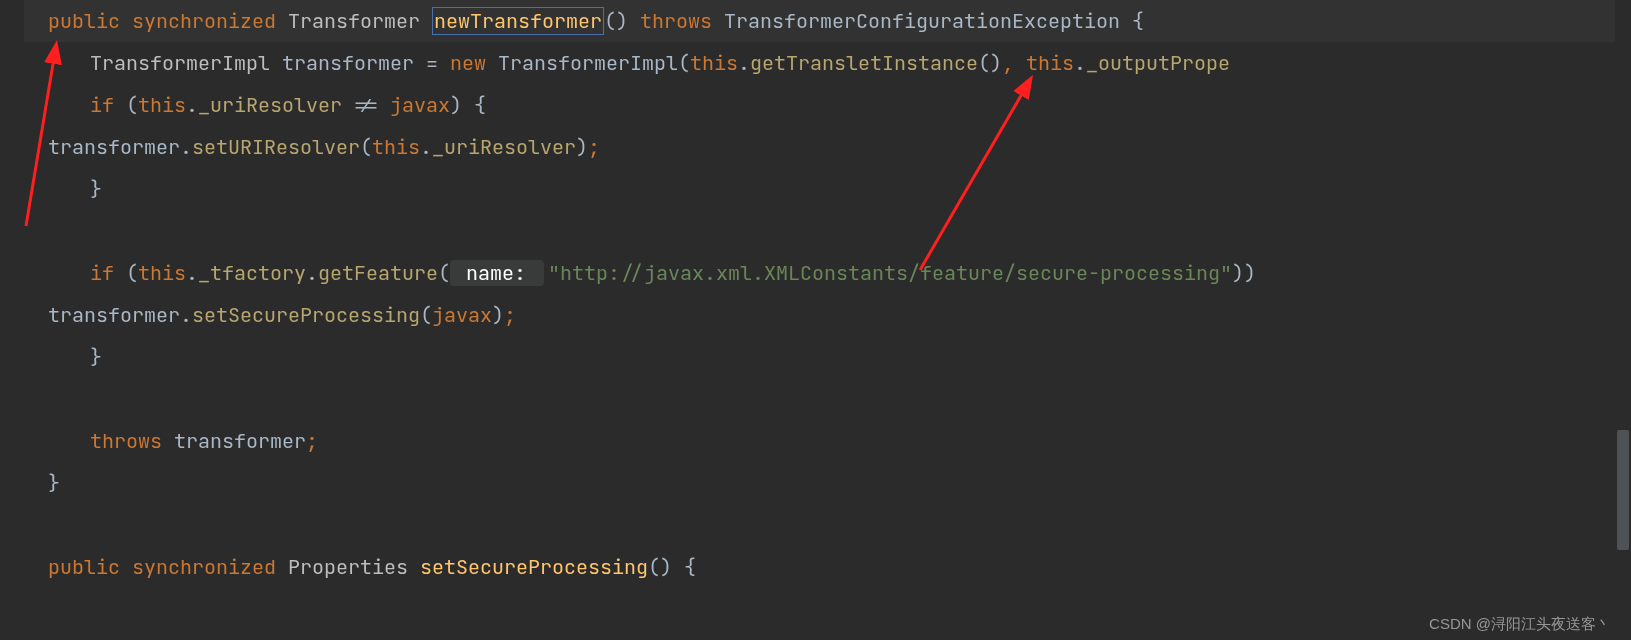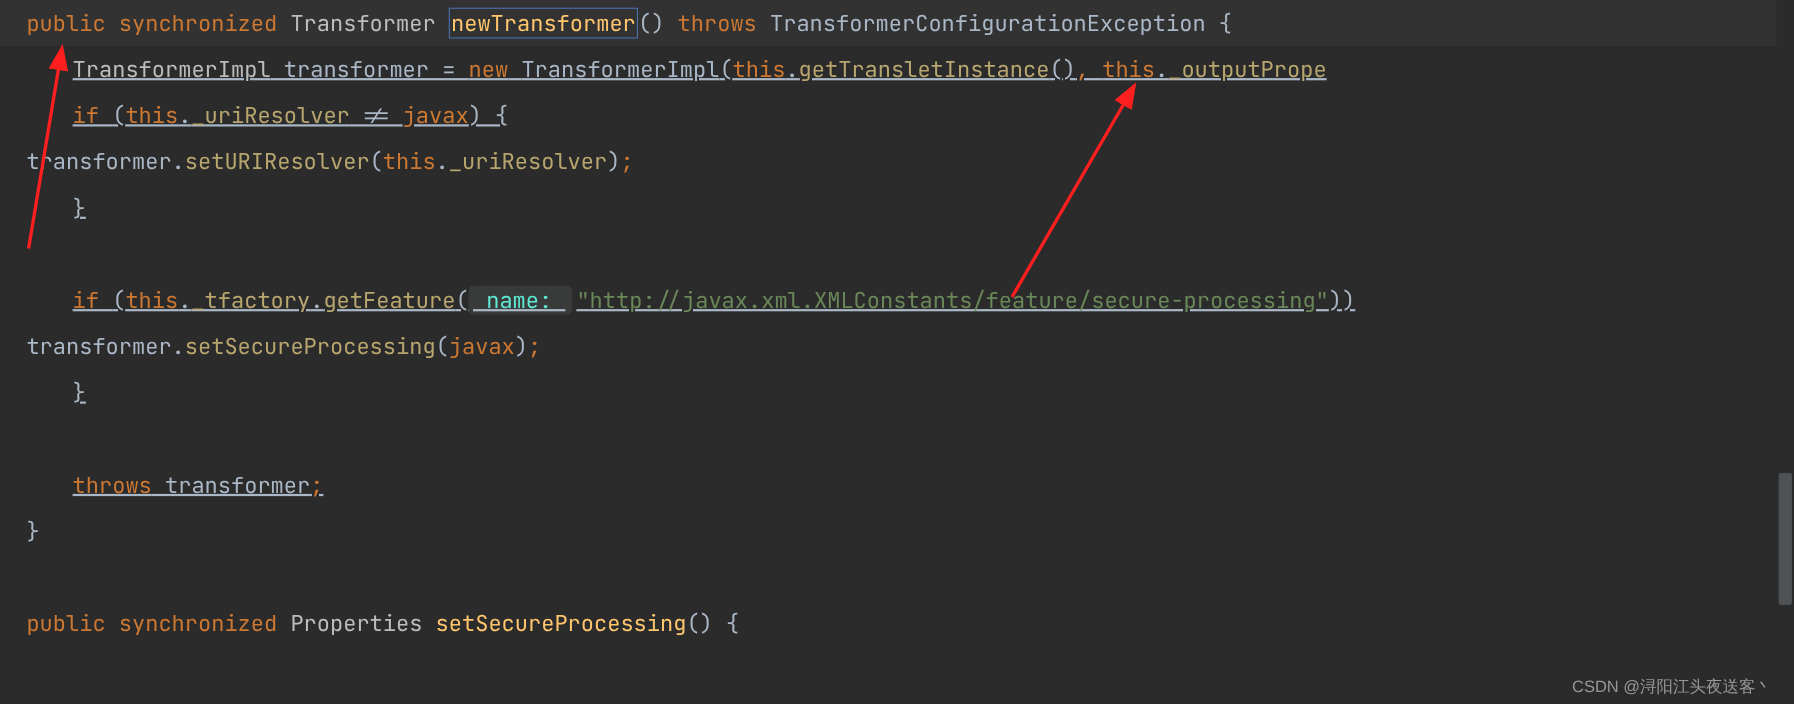--- a/index.html
+++ b/index.html
@@ -17,43 +17,44 @@
     height: 100%;
     background: #2b2b2b;
   }
   .line {
     position: relative;
     height: 42px;
     line-height: 42px;
     white-space: pre;
     padding-left: 24px;
     color: #a9b7c6;
+    margin-left: 24px;
   }
   .line.hl {
     background: #323232;
   }
   .kw   { color: #cc7832; }
   .type { color: #bdbdbd; }
   .id   { color: #a9b7c6; }
   .call { color: #b8a66f; }
   .def  { color: #ffc66d; }
   .str  { color: #6a8759; }
   .param-hint {
     background: #393b3a;
-    color: #5eead4;
+    color: #ffffff;
     border-radius: 4px;
     padding: 0 6px 0 4px;
     margin-right: 4px;
   }
   .boxed {
     border: 1px solid #4a6fae;
     padding: 0 1px;
   }
   .sep { color: #cc7832; } 
-  .ind1 { padding-left: 66px; text-decoration: underline; }
+  .ind1 { padding-left: 66px; }
   .ind2 { }
   .arrow {
     position: absolute;
     pointer-events: none;
   }
   .scrollbar {
     position: absolute;
     right: 0;
     top: 0;
     width: 16px;

